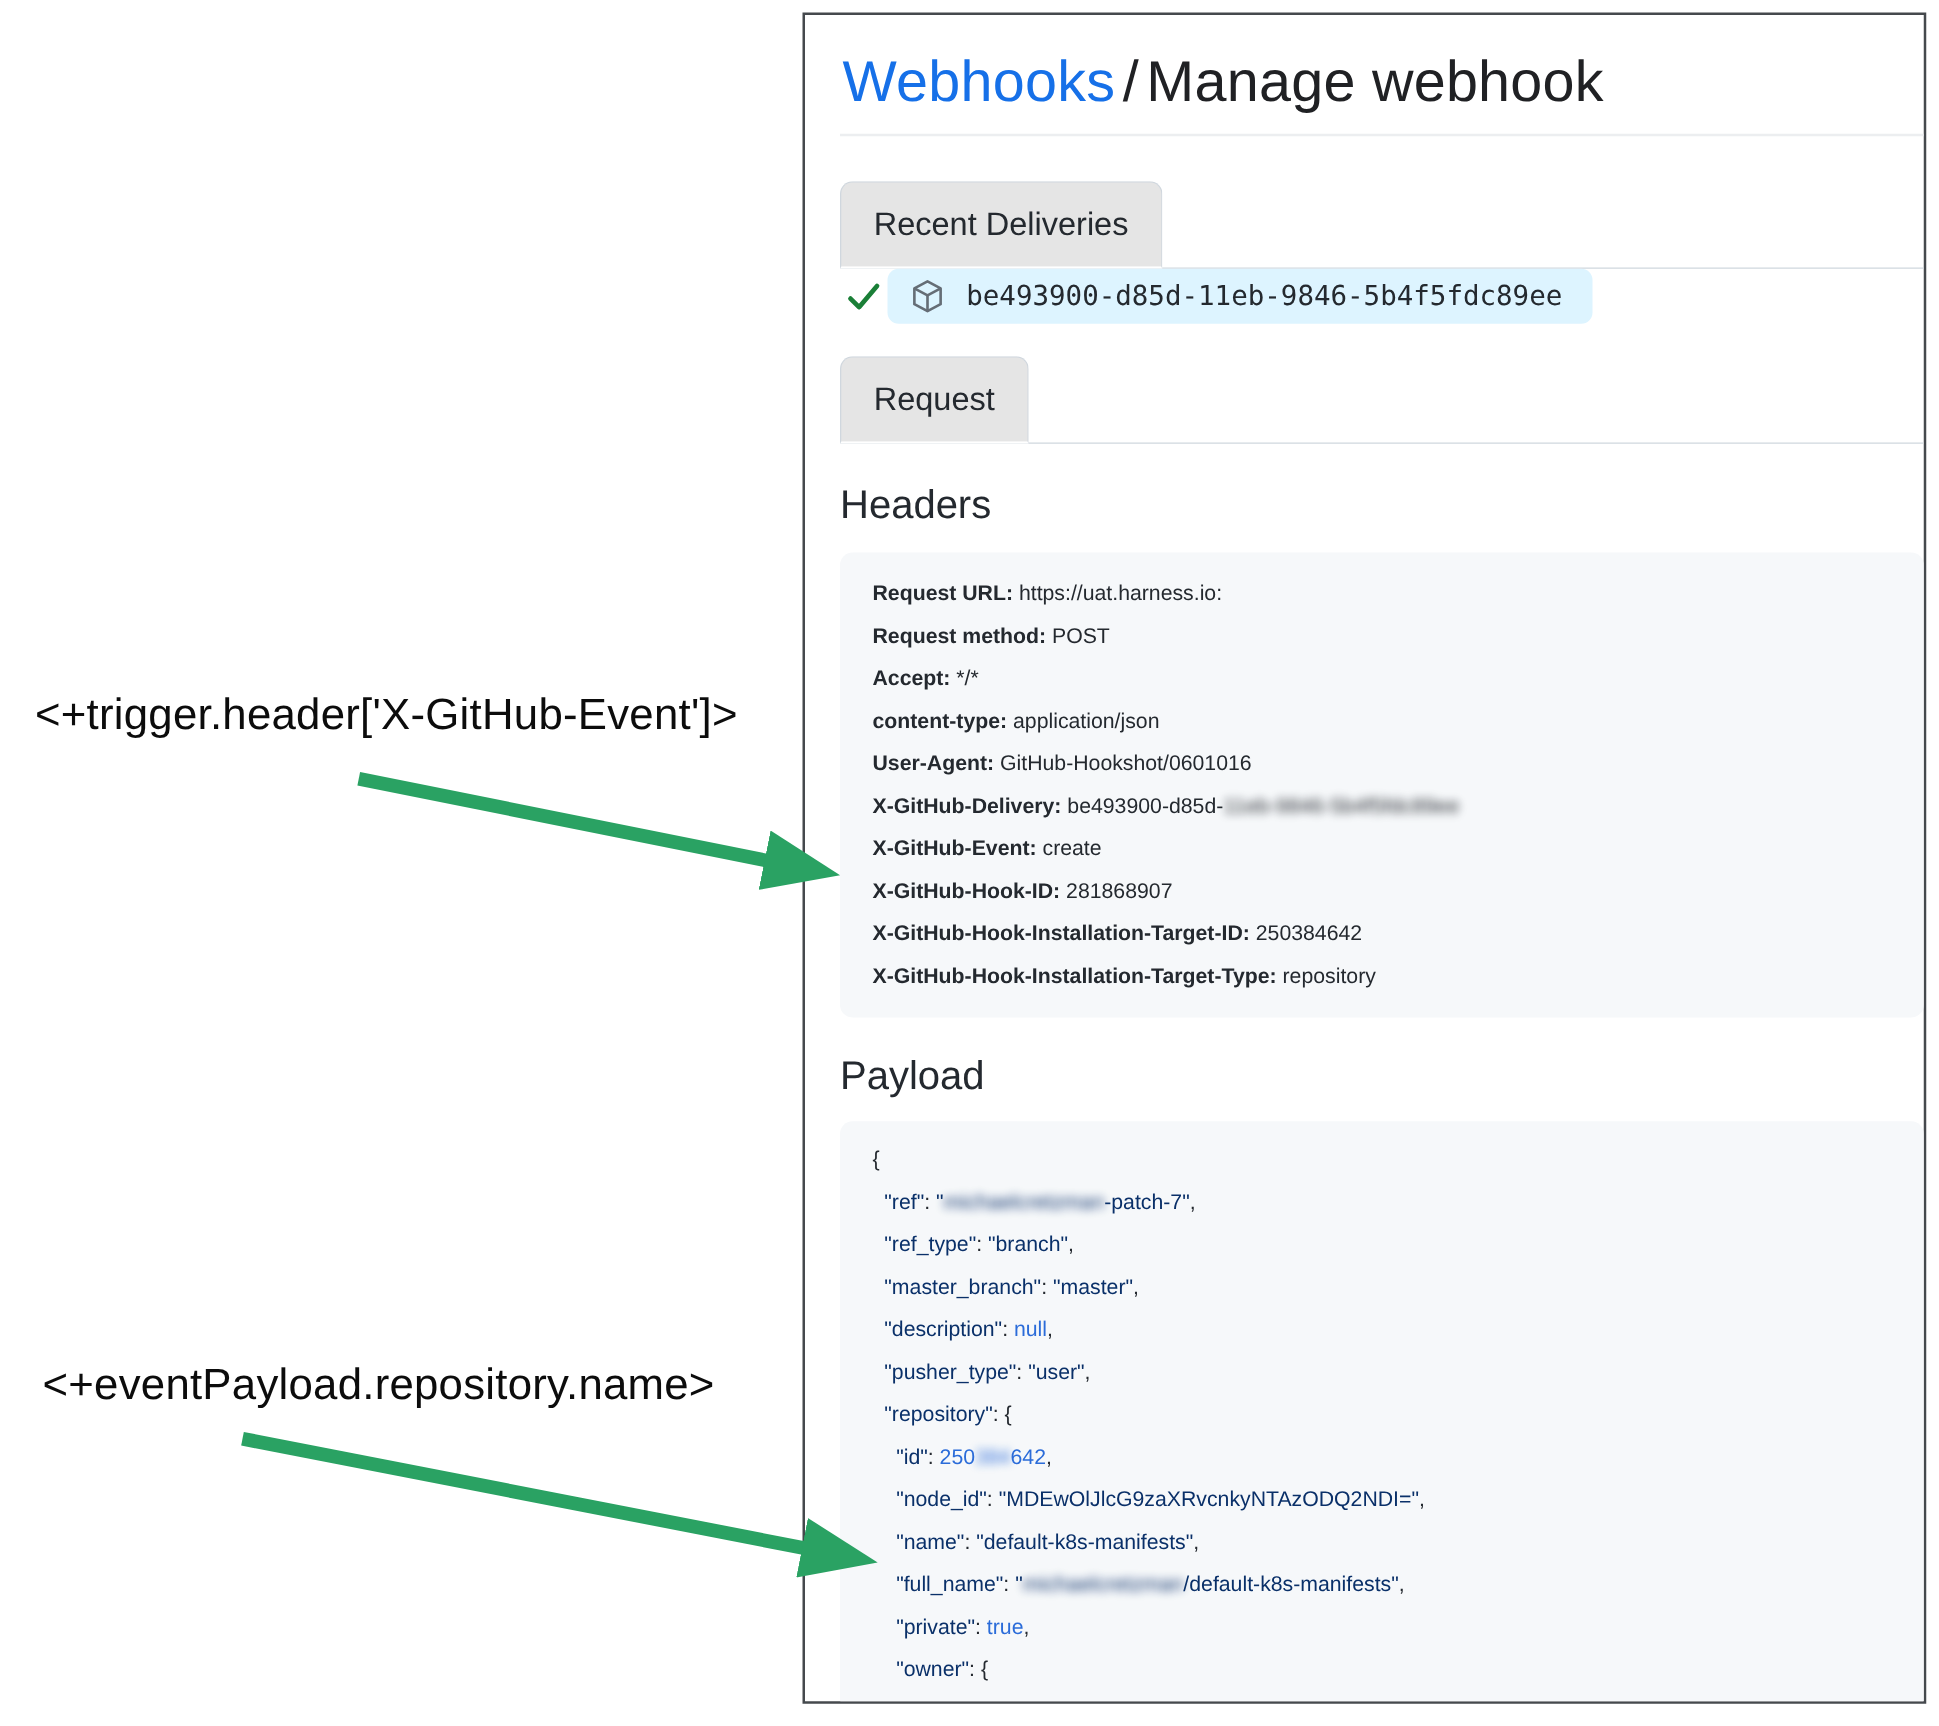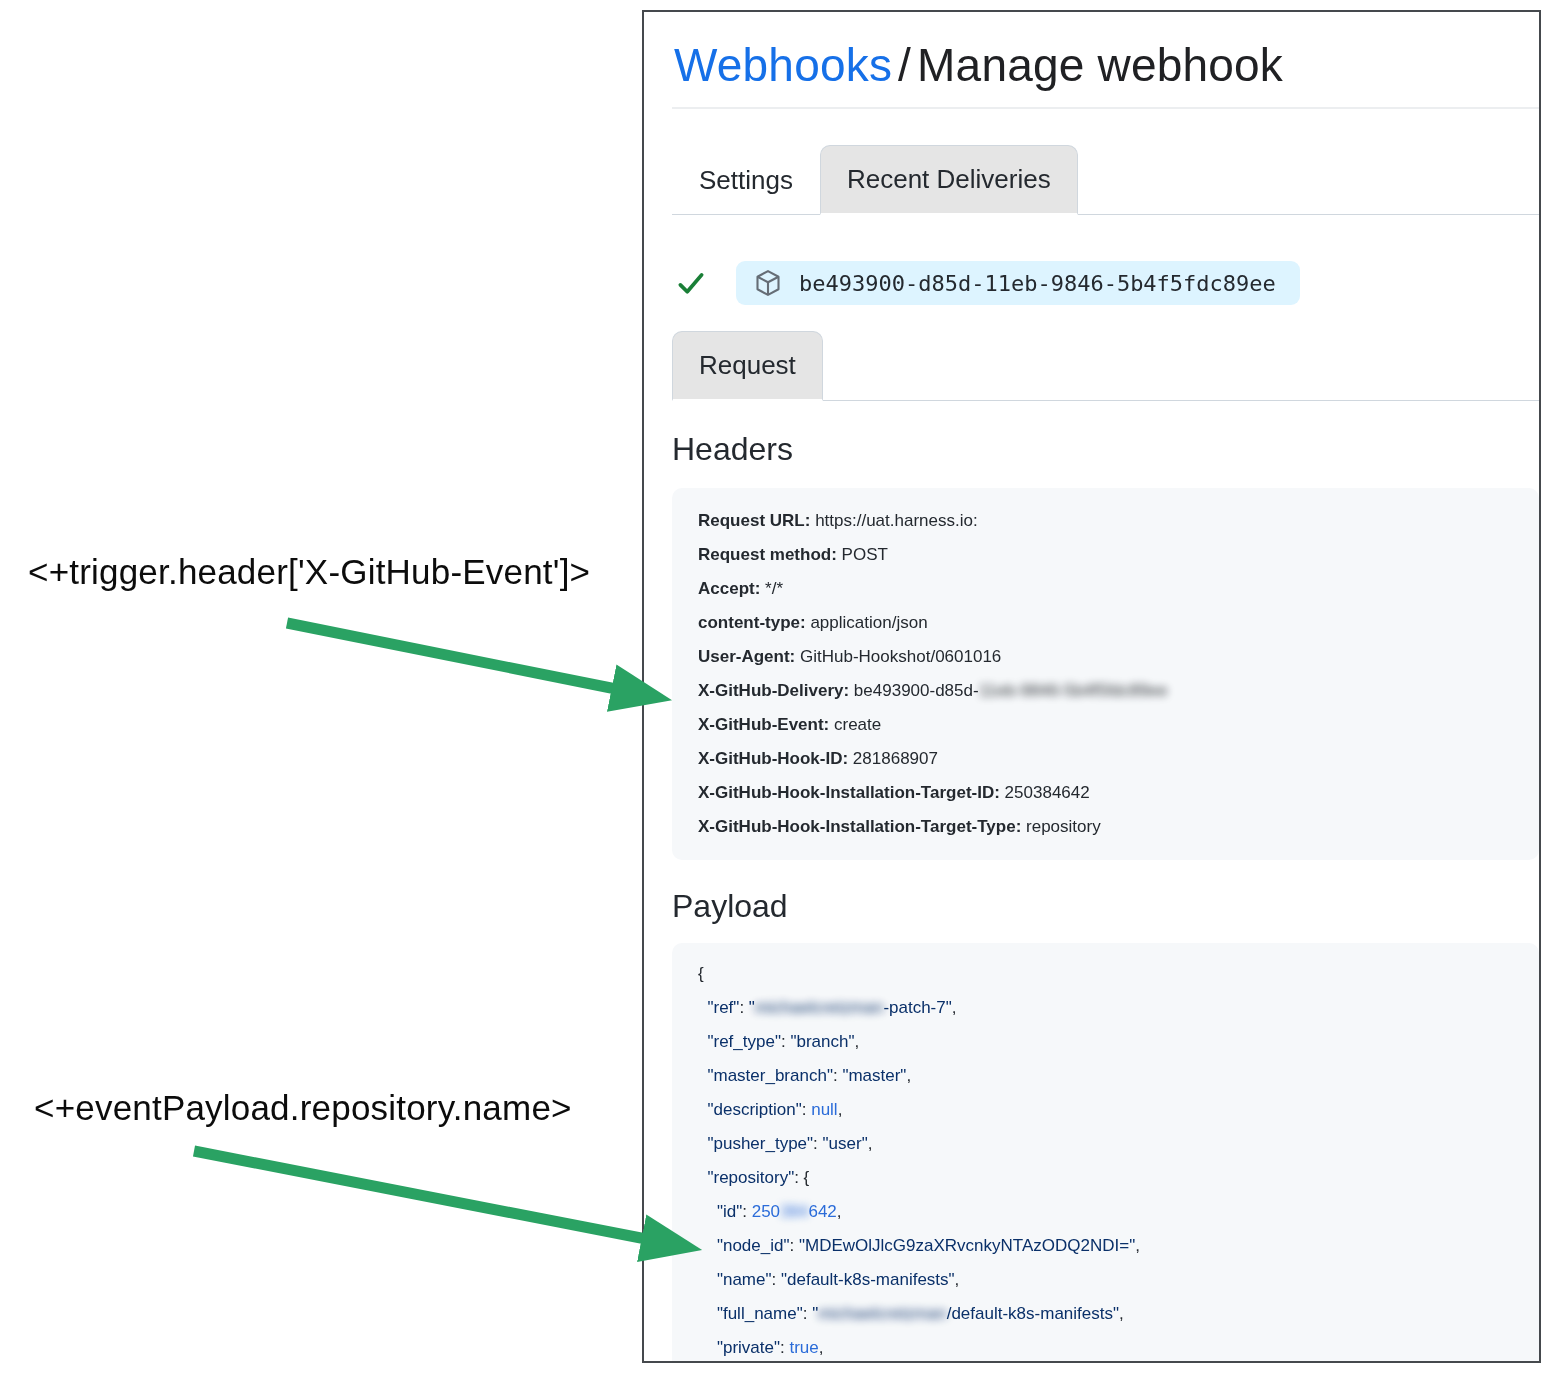--- a/index.html
+++ b/index.html
@@ -51,21 +51,21 @@
   .tab.active{
     background:#e5e5e5;border:1px solid var(--tab-border);border-bottom:2px solid #fff;
     border-radius:10px 10px 0 0;
   }
   .badge-200{
     font-family:"DejaVu Sans Mono", monospace;font-size:21px;color:#fff;
     background:var(--badge-green);border-radius:10px;padding:5px 13px 6px;
     margin-left:18px;line-height:1;
   }
   
-  .delivery-row{margin-top:46px;display:flex;align-items:center;gap:30px;margin-left:4px;}
+  .delivery-row{display:flex;align-items:center;gap:4px;margin-left:4px;}
   .check-icon{width:30px;height:30px;flex:none;}
   .pill{
     display:flex;align-items:center;gap:17px;background:var(--pill-bg);
     border-radius:9px;padding:8px 24px 8px 18px;cursor:pointer;
   }
   .package-icon{width:28px;height:28px;flex:none;}
   .guid{font-family:"DejaVu Sans Mono", monospace;font-size:22px;color:var(--code-dark);}
   
   .section-heading{font-size:32px;font-weight:400;color:var(--code-dark);margin:30px 0 0 0;}
   .section-heading.payload{margin-top:28px;}
@@ -108,21 +108,20 @@
 
 <div class="card">
 
   <h1 class="page-title">
     <span class="crumb">Webhooks</span><span class="sep">/</span><span class="rest">Manage webhook</span>
   </h1>
 
   <div class="divider"></div>
 
   <div class="tabnav tabnav1">
-    <div class="tab">Settings</div>
     <div class="tab active">Recent Deliveries</div>
   </div>
 
   <div class="delivery-row">
     <svg class="check-icon" viewBox="0 0 24 24" fill="none">
       <path d="M3.5 13.5 L9 19 L20.5 5.5" stroke="#1a7f37" stroke-width="3" stroke-linecap="round" stroke-linejoin="round"></path>
     </svg>
     <div class="pill">
       <svg class="package-icon" viewBox="0 0 16 16" fill="none">
         <path d="M8 1.2 L14 4.4 V11.6 L8 14.8 L2 11.6 V4.4 Z" stroke="#656d76" stroke-width="1.2" stroke-linejoin="round"></path>

